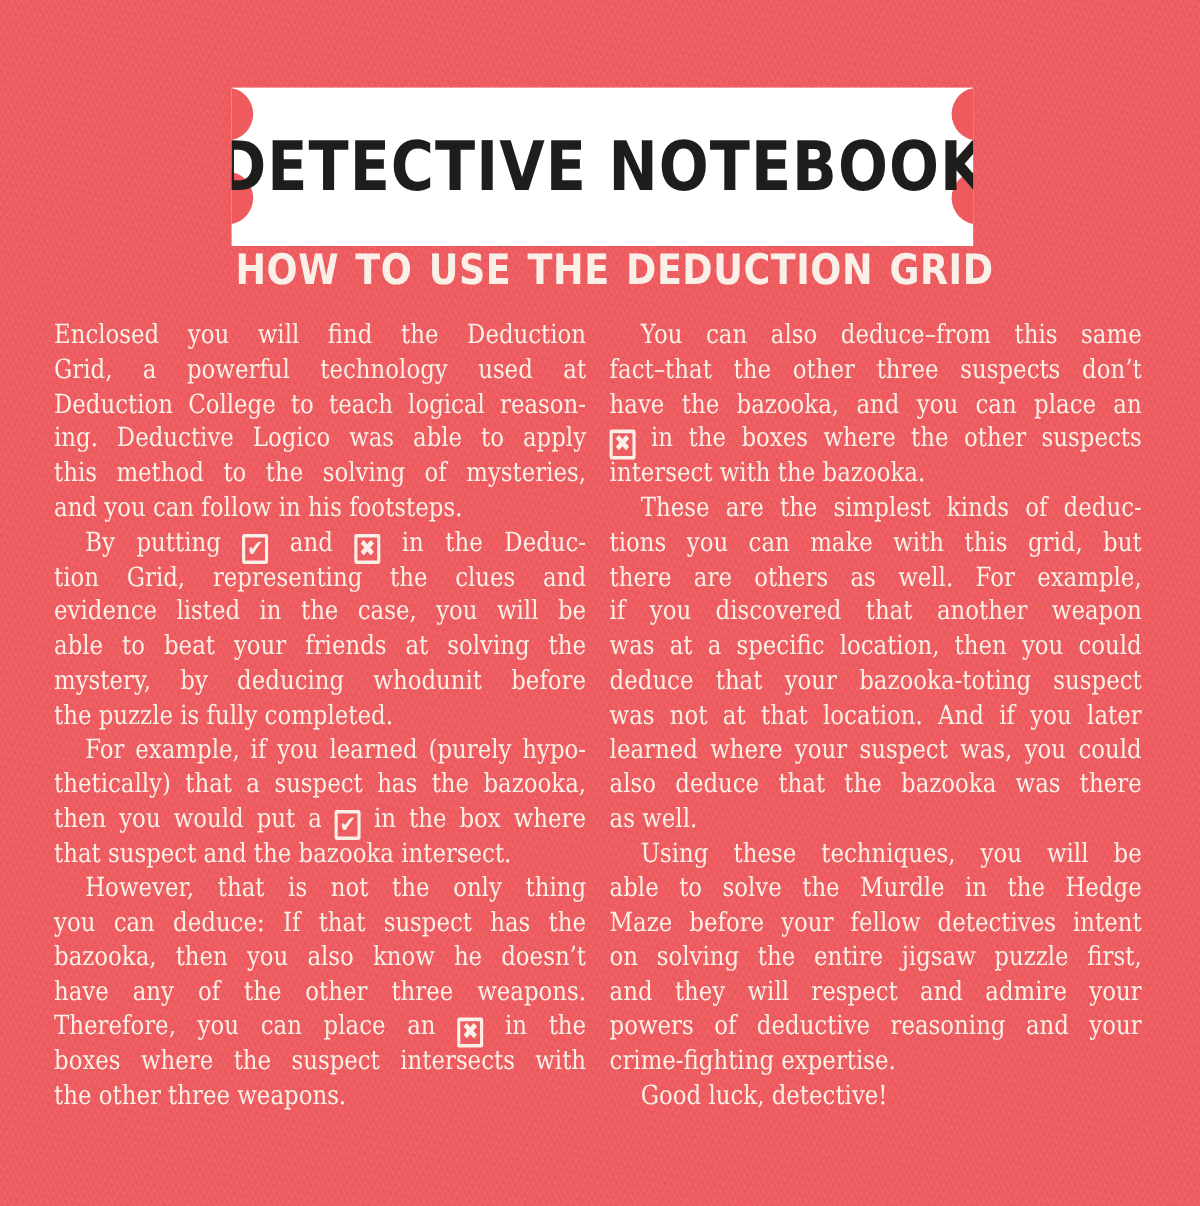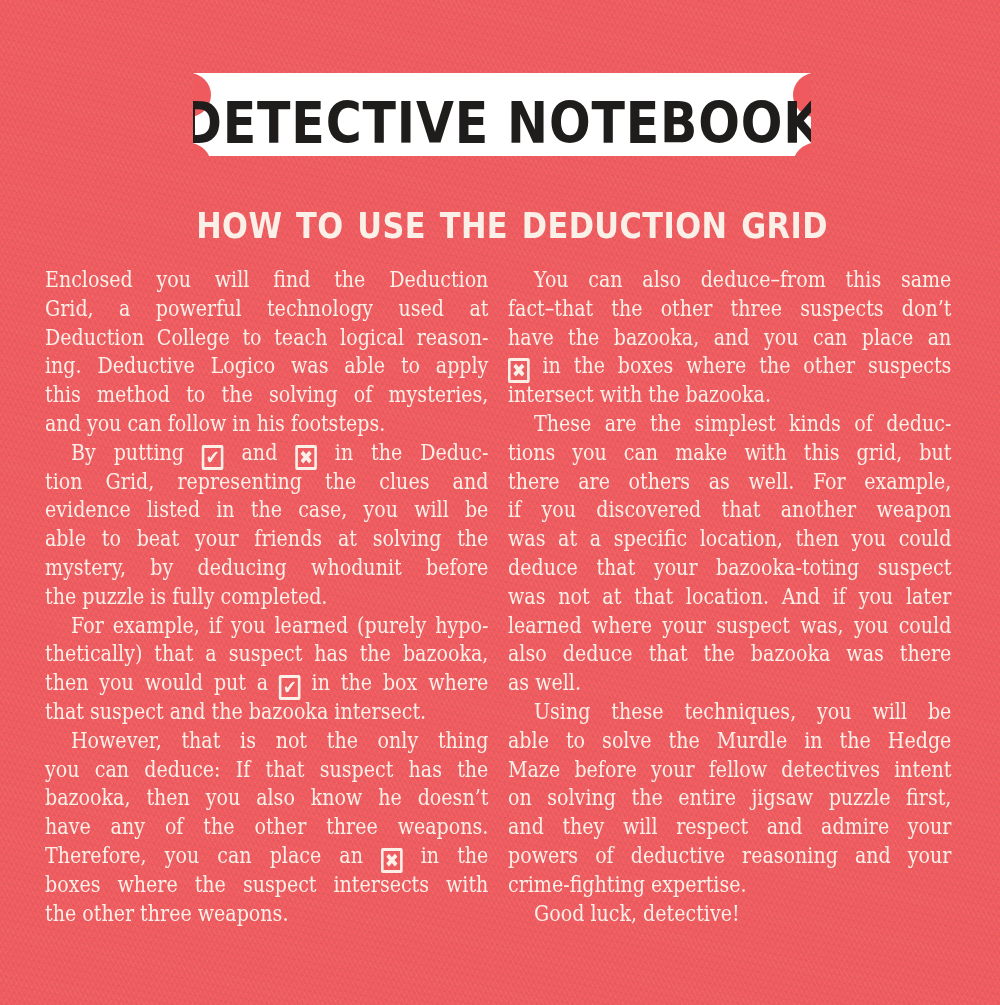--- a/index.html
+++ b/index.html
@@ -10,25 +10,25 @@
     overflow: hidden;
     background:
       repeating-linear-gradient(63deg, rgba(255,255,255,0.05) 0 1px, rgba(255,255,255,0) 1px 4px),
       repeating-linear-gradient(-58deg, rgba(255,255,255,0.045) 0 1px, rgba(255,255,255,0) 1px 5px),
       repeating-linear-gradient(12deg, rgba(0,0,0,0.02) 0 2px, rgba(0,0,0,0) 2px 7px),
       #ee5a5e;
   }
   .banner {
     position: absolute;
     left: 193px; top: 73px;
-    width: 618px; height: 83px;
+    width: 618px; height: 132px;
     background: #ffffff;
     overflow: hidden;
     display: flex;
-    align-items: flex-end;
+    align-items: center;
     justify-content: center;
   }
   .notch {
     position: absolute;
     width: 44px; height: 44px;
     border-radius: 50%;
     background: #ee5a5e;
   }
   .notch.tl { left: -26px; top: 0; }
   .notch.bl { left: -26px; top: 70px; }

